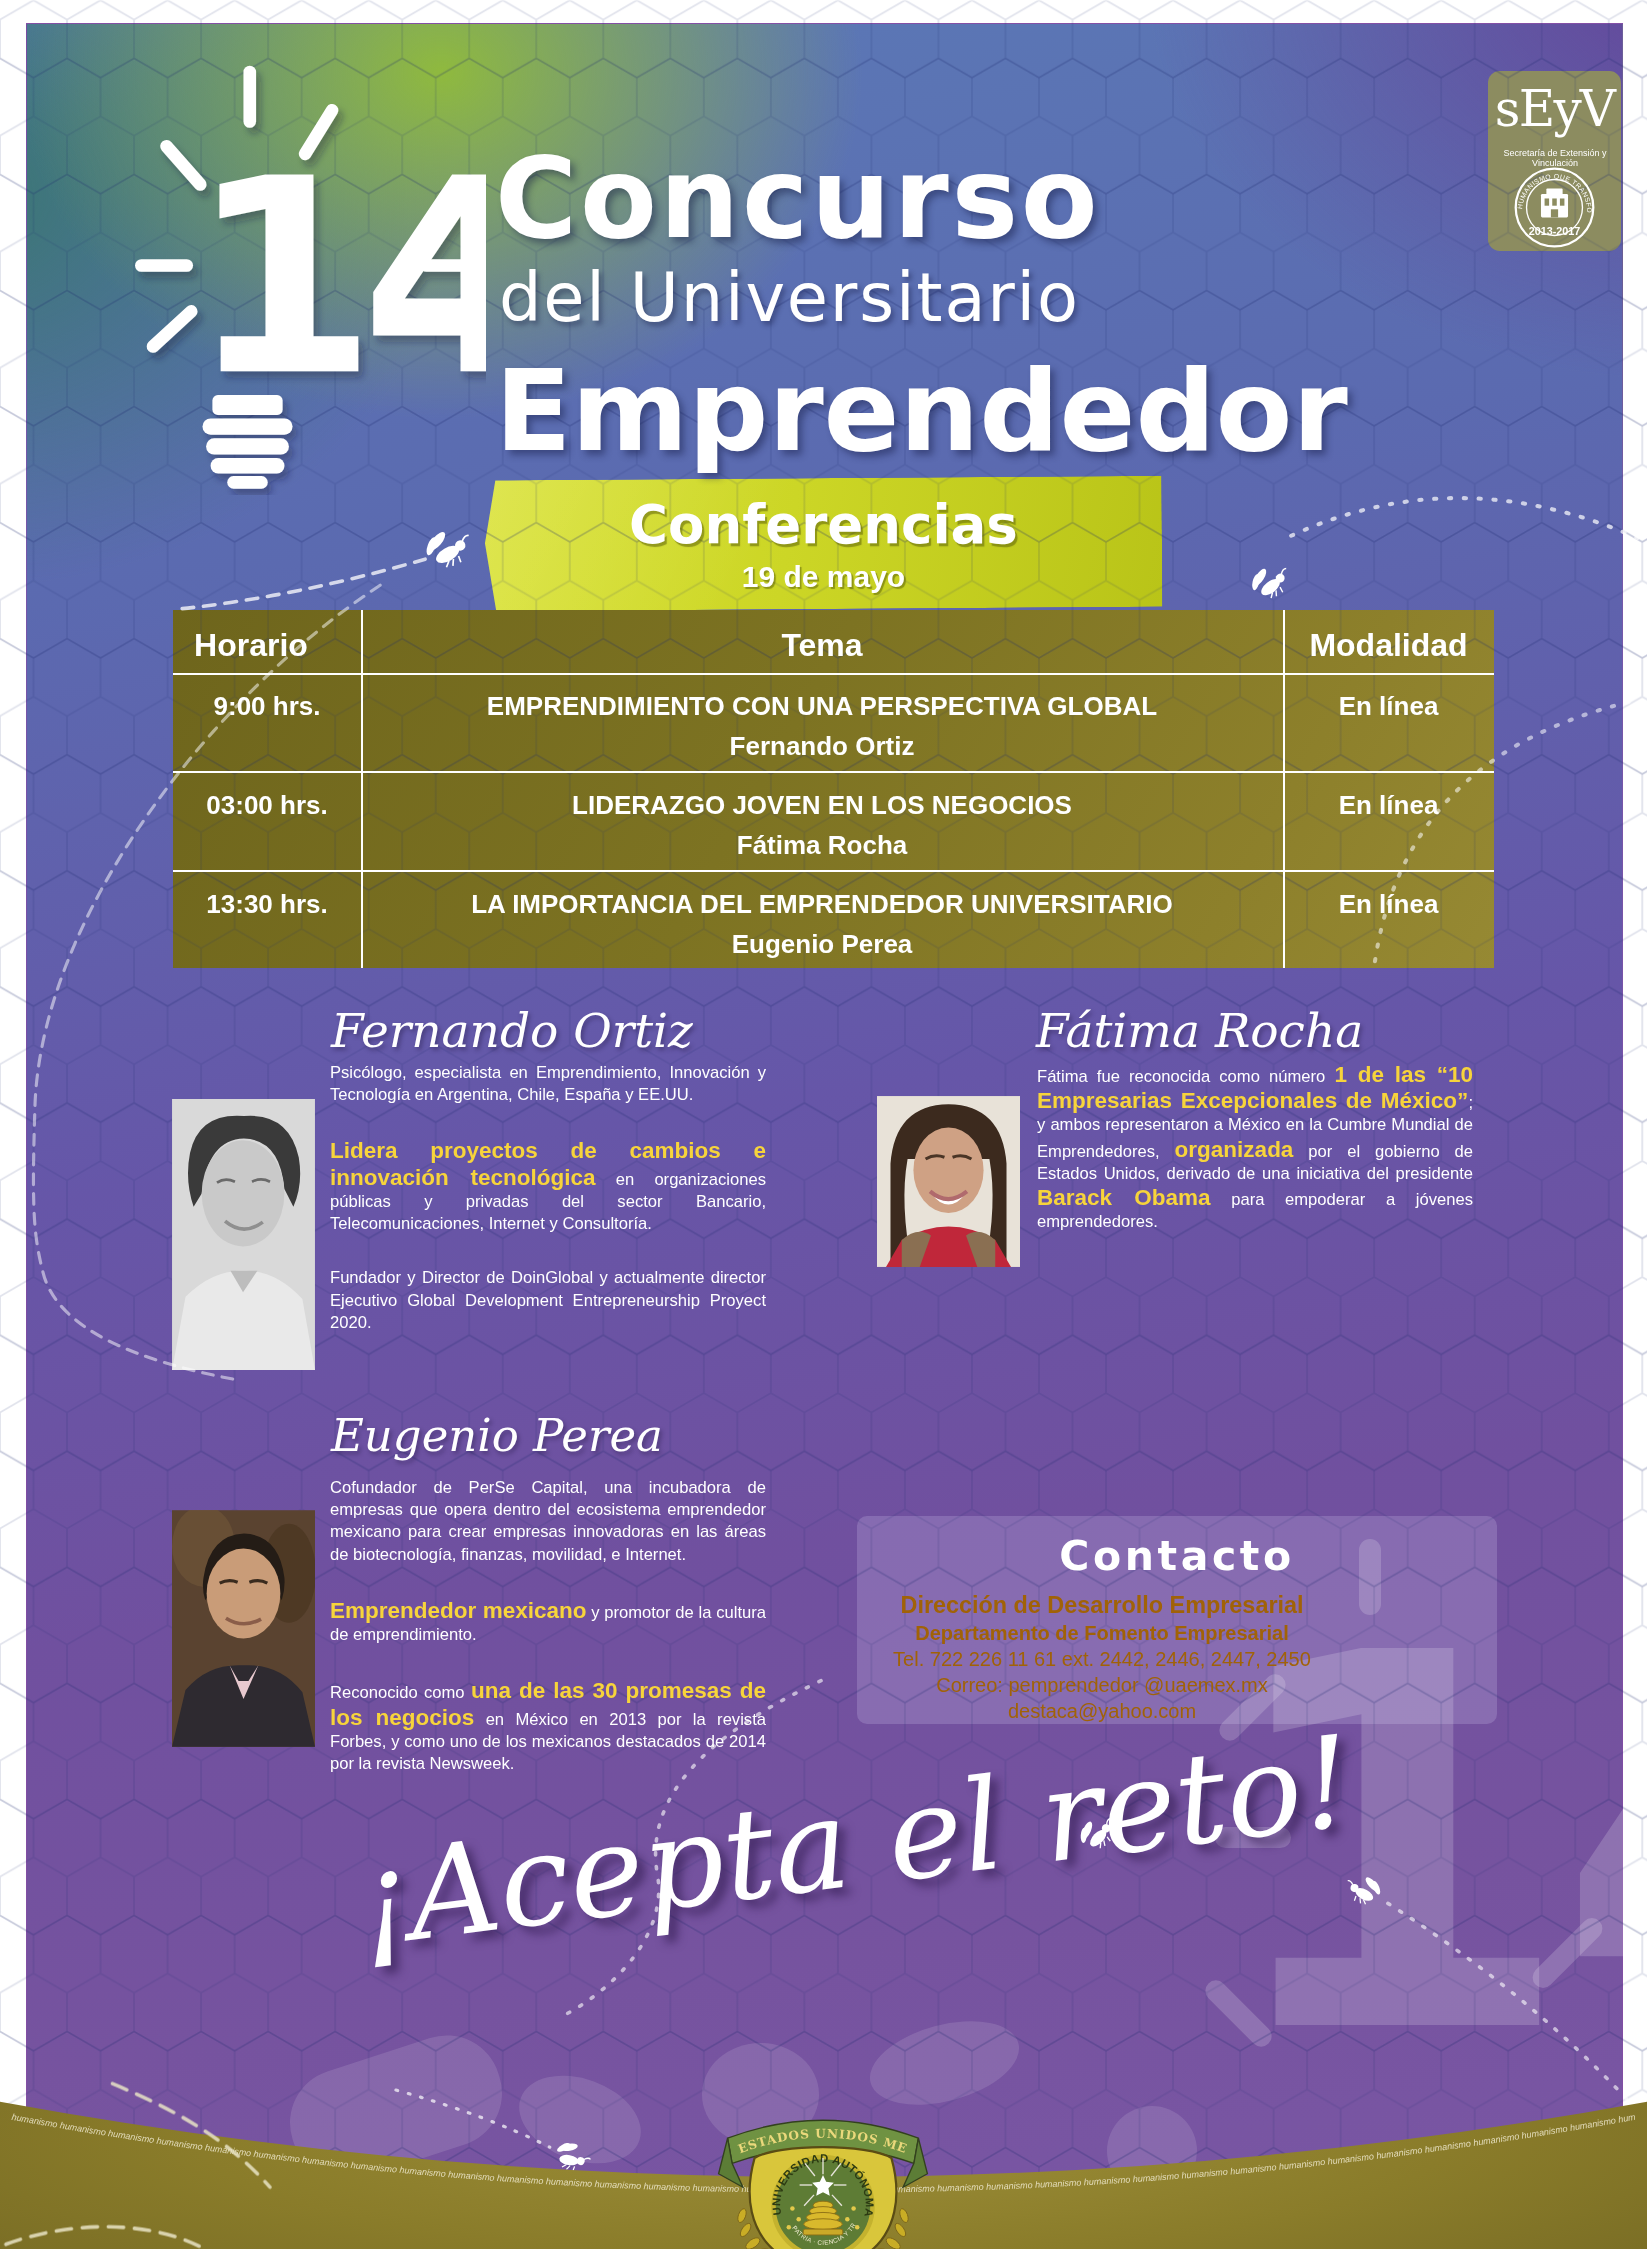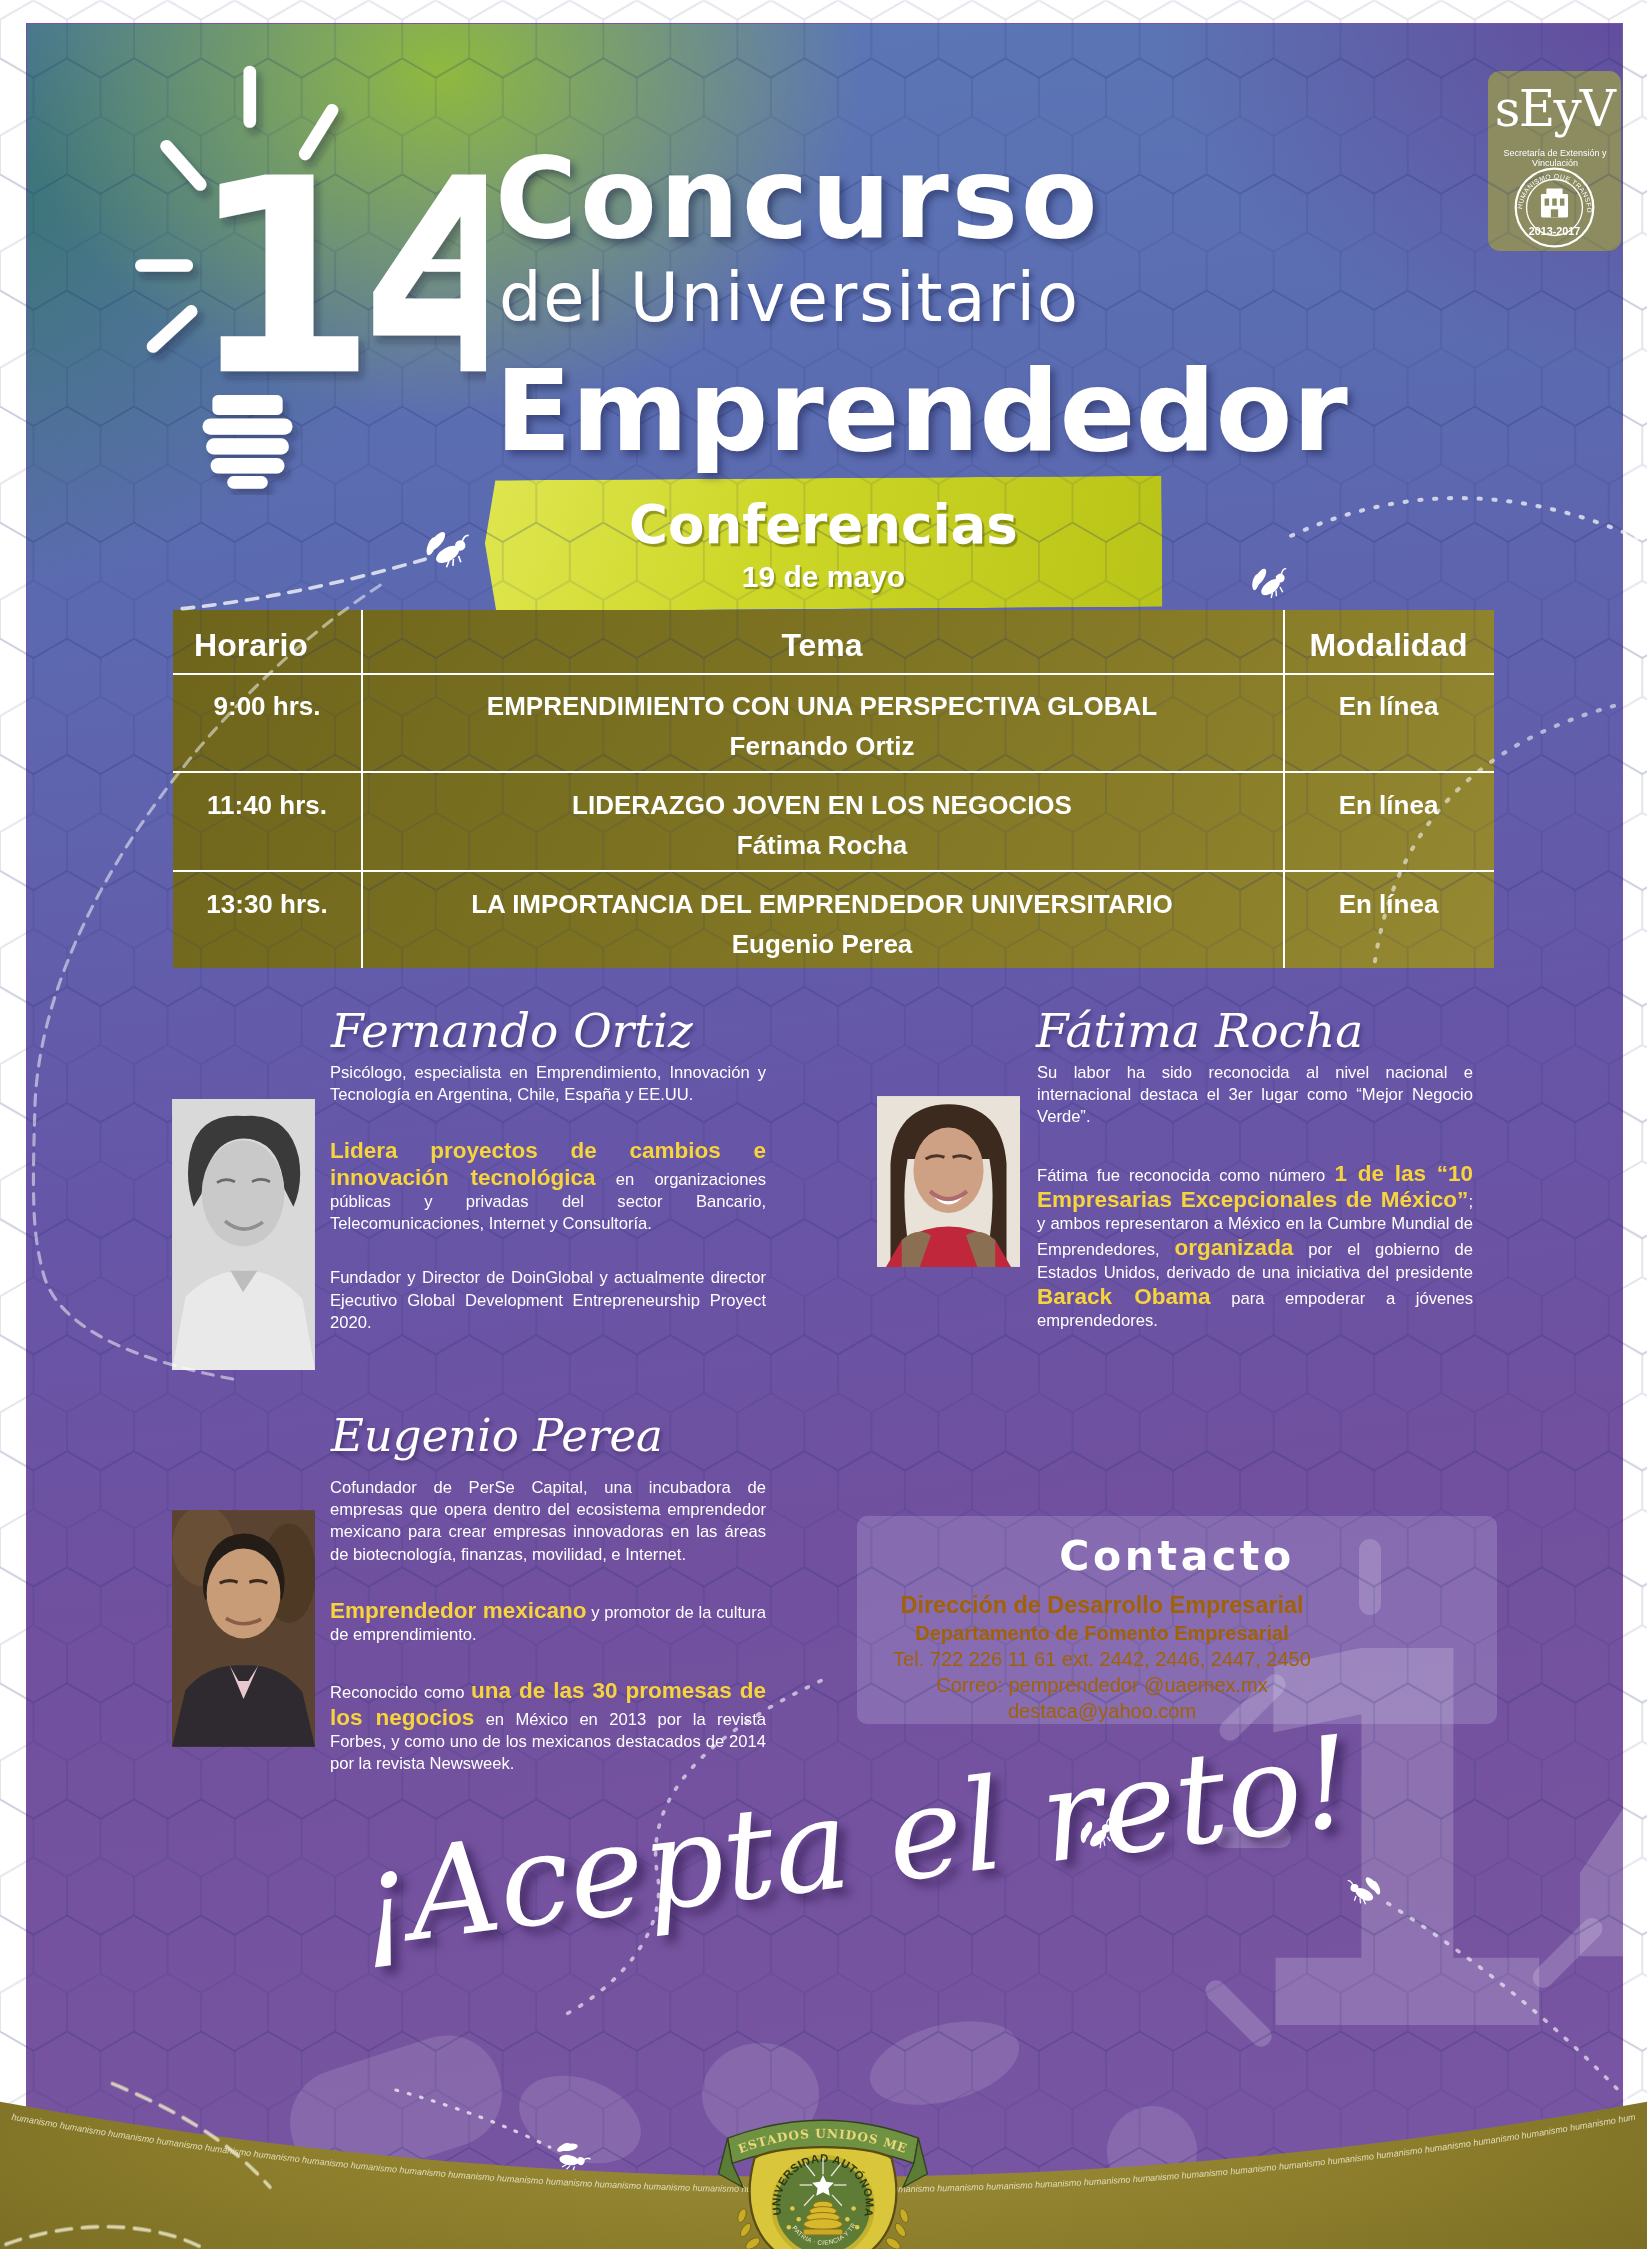--- a/index.html
+++ b/index.html
@@ -186,21 +186,21 @@
 
   <div class="cell hdr" style="left:0;top:17px;width:156px;">Horario</div>
   <div class="cell hdr" style="left:188px;top:17px;width:922px;">Tema</div>
   <div class="cell hdr" style="left:1110px;top:17px;width:211px;">Modalidad</div>
 
   <div class="cell cell-time" style="left:0;top:81px;width:188px;">9:00 hrs.</div>
   <div class="cell cell-topic" style="left:188px;top:81px;width:922px;">EMPRENDIMIENTO CON UNA PERSPECTIVA GLOBAL</div>
   <div class="cell cell-name" style="left:188px;top:121px;width:922px;">Fernando Ortiz</div>
   <div class="cell cell-mode" style="left:1110px;top:81px;width:211px;">En línea</div>
 
-  <div class="cell cell-time" style="left:0;top:180px;width:188px;">11:40 hrs.</div>
+  <div class="cell cell-time" style="left:0;top:180px;width:188px;">03:00 hrs.</div>
   <div class="cell cell-topic" style="left:188px;top:180px;width:922px;">LIDERAZGO JOVEN EN LOS NEGOCIOS</div>
   <div class="cell cell-name" style="left:188px;top:220px;width:922px;">Fátima Rocha</div>
   <div class="cell cell-mode" style="left:1110px;top:180px;width:211px;">En línea</div>
 
   <div class="cell cell-time" style="left:0;top:279px;width:188px;">13:30 hrs.</div>
   <div class="cell cell-topic" style="left:188px;top:279px;width:922px;">LA IMPORTANCIA DEL EMPRENDEDOR UNIVERSITARIO</div>
   <div class="cell cell-name" style="left:188px;top:319px;width:922px;">Eugenio Perea</div>
   <div class="cell cell-mode" style="left:1110px;top:279px;width:211px;">En línea</div>
 </div>
 
@@ -227,21 +227,20 @@
   <path d="M30,380 L30,150 Q40,20 159,18 Q278,20 288,150 L288,380 L240,380 Q268,240 250,140 L68,140 Q50,240 78,380 Z" fill="#3c2a1e"></path>
   <ellipse cx="159" cy="165" rx="78" ry="95" fill="#cfa184"></ellipse>
   <path d="M108,140 q20,-12 42,-4 M168,136 q22,-8 42,4" stroke="#4a3526" stroke-width="7" fill="none"></path>
   <path d="M120,215 q38,30 78,0 q-18,26 -39,26 q-21,0 -39,-26 Z" fill="#fff"></path>
   <path d="M118,212 q40,34 82,0" stroke="#b06a6d" stroke-width="9" fill="none"></path>
   <path d="M20,380 L55,320 Q159,260 263,320 L298,380 Z" fill="#c0273a"></path>
   <path d="M55,320 Q90,290 120,310 L95,380 L55,380 Z" fill="#8a6f52"></path>
   <path d="M263,320 Q228,290 198,310 L223,380 L263,380 Z" fill="#8a6f52"></path>
 </svg>
 <div class="abs content bio" style="left:1037px;top:1062px;">
-  <p><span class="nm">Su labor ha sido reconocida al nivel nacional e internacional destaca el 3er lugar como “Mejor Negocio Verde”.</span></p>
   <p><span class="nm">Fátima fue reconocida como número </span><span class="hl">1 de las “10 Empresarias Excepcionales de México”</span><span class="nm">; y ambos representaron a México en la Cumbre Mundial de Emprendedores, </span><span class="hl">organizada</span><span class="nm"> por el gobierno de Estados Unidos, derivado de una iniciativa del presidente </span><span class="hl">Barack Obama</span><span class="nm"> para empoderar a jóvenes emprendedores.</span></p>
 </div>
 
 <div class="abs content script sname" style="left:331px;top:1409px;font-size:45px;">Eugenio Perea</div>
 <svg class="abs content photo" style="left:172px;top:1510px;" width="143" height="237" viewBox="0 0 318 526">
   <rect width="318" height="526" fill="#5a4330"></rect>
   <ellipse cx="70" cy="80" rx="70" ry="90" fill="#6e5438" opacity=".7"></ellipse>
   <ellipse cx="260" cy="140" rx="60" ry="110" fill="#49341f" opacity=".7"></ellipse>
   <path d="M70,150 Q85,55 160,52 Q238,55 250,150 Q252,175 244,200 L230,170 Q220,95 160,95 Q98,95 88,175 L74,200 Q66,175 70,150 Z" fill="#241c16"></path>
   <ellipse cx="159" cy="185" rx="82" ry="100" fill="#c99c78"></ellipse>

